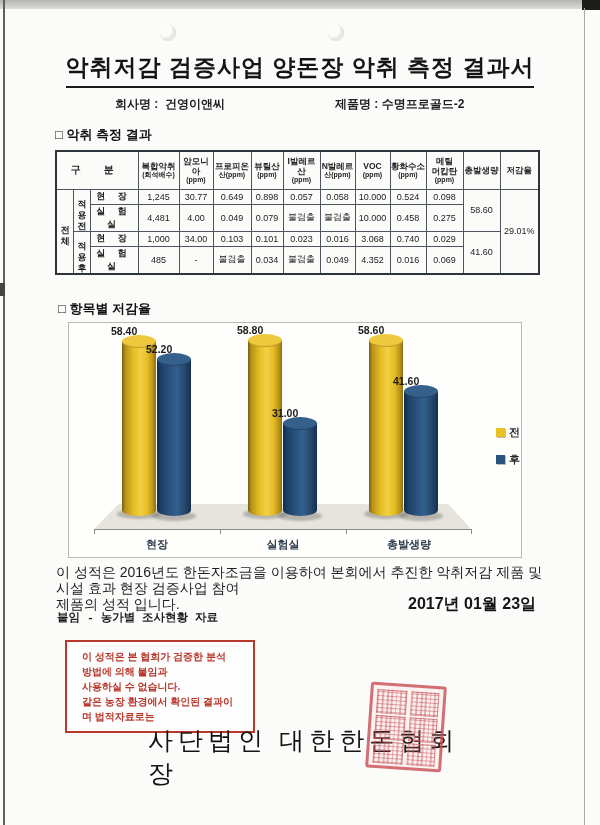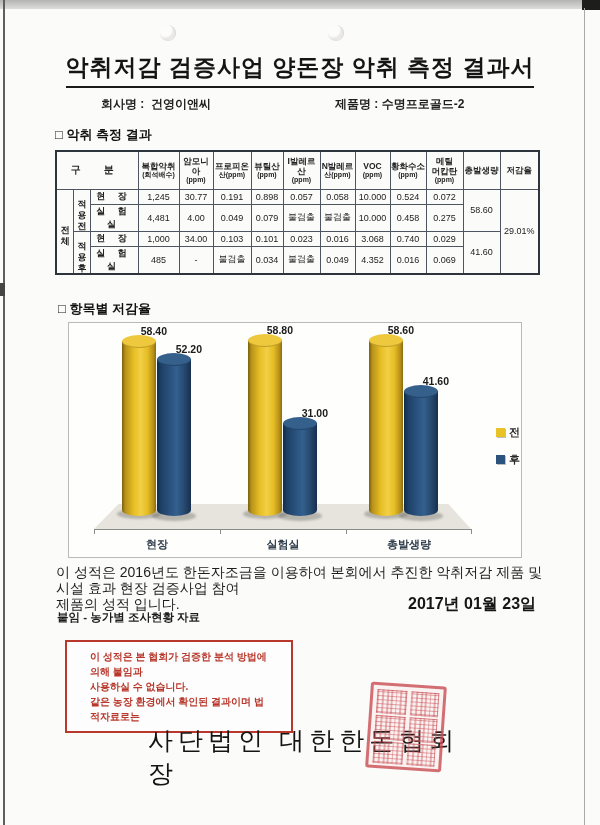--- a/index.html
+++ b/index.html
@@ -15,21 +15,21 @@
   .scan-mark-left{ position:absolute; left:0; top:283px; width:5px; height:13px; background:#454543; }
   .punch-hole{ position:absolute; width:16px; height:16px; border-radius:50%;
     background:radial-gradient(circle at 35% 35%, #fcfcfb 42%, #e6e4e0 66%, #f6f5f3 80%);
     border-right:1px solid #d9d7d3; border-bottom:1px solid #e2e0dc; }
 
   
   .doc-title-wrap{ position:absolute; left:0; top:52px; width:600px; text-align:center; }
   .doc-title{ display:inline-block; font-size:23px; font-weight:bold; letter-spacing:1px; color:#151515;
     border-bottom:2.5px solid #1a1a1a; padding-bottom:3px; }
   .meta-row{ position:absolute; top:96px; left:0; width:600px; font-size:12px; font-weight:bold; color:#1e1e1e; }
-  .meta-company{ position:absolute; left:101px; }
+  .meta-company{ position:absolute; left:115px; }
   .meta-product{ position:absolute; left:335px; }
   .section-head{ position:absolute; font-size:13px; font-weight:bold; color:#111; }
 
   
   .mtable{ position:absolute; left:55px; top:150px; border-collapse:collapse; table-layout:fixed; width:483px;
     font-size:9px; color:#222; }
   .mtable th,.mtable td{ border:1px solid #4d5560; text-align:center; vertical-align:middle; padding:0; }
   .mtable{ border:2px solid #2e343c; }
   .mtable .hrow{ height:38px; }
   .mtable .drow{ height:15px; }
@@ -52,31 +52,31 @@
   .x-tick{ position:absolute; top:206px; width:1px; height:5px; background:#8a8a88; }
   .cat-label{ position:absolute; top:214px; width:126px; text-align:center; font-size:11px; font-weight:bold; color:#33404e; }
   .cyl{ position:absolute; width:34px; }
   .cyl .body{ position:absolute; left:0; right:0; top:0; bottom:0; border-radius:0 0 17px 17px / 0 0 6px 6px; }
   .cyl .cap{ position:absolute; top:-6px; left:0; width:34px; height:13px; border-radius:50%; }
   .cyl.yellow .body{ background:linear-gradient(90deg,#7a600e 0%,#b8921a 10%,#e7bf25 35%,#f2cf45 55%,#e5bd24 75%,#b78f18 92%,#8a6c10 100%); }
   .cyl.yellow .cap{ background:#eec93d; box-shadow:inset 0 -1px 0 rgba(120,90,10,.4); }
   .cyl.blue .body{ background:linear-gradient(90deg,#122c49 0%,#1d4066 12%,#2a527e 38%,#33608e 58%,#27496f 80%,#16304e 100%); }
   .cyl.blue .cap{ background:#35608c; box-shadow:inset 0 -1px 0 rgba(10,30,55,.4); }
   .bar-shadow{ position:absolute; width:44px; height:10px; border-radius:50%; background:rgba(90,88,80,.35); filter:blur(1px); }
-  .bar-label{ position:absolute; width:56px; text-align:right; font-size:10.5px; font-weight:bold; color:#1b1b1b; }
+  .bar-label{ position:absolute; width:56px; text-align:left; font-size:10.5px; font-weight:bold; color:#1b1b1b; }
   .legend{ position:absolute; left:427px; top:102px; }
   .legend-item{ display:flex; align-items:center; margin-bottom:12px; }
   .legend-swatch{ width:9px; height:9px; margin-right:4px; box-shadow:1px 1px 0 rgba(0,0,0,.25); }
   .legend-label{ font-size:11px; font-weight:bold; color:#2b2b2b; }
 
   .statement{ position:absolute; left:56px; top:564px; width:500px; font-size:14px; font-weight:normal; line-height:16px; color:#1d1d1d; }
-  .attachment{ position:absolute; left:57px; top:610px; font-size:11.5px; font-weight:bold; color:#1d1d1d; }
+  .attachment{ position:absolute; left:57px; top:610px; font-size:11.5px; font-weight:bold; color:#1d1d1d;font-family:Liberation Mono, monospace; }
   .doc-date{ position:absolute; left:408px; top:594px; font-size:16px; font-weight:bold; color:#161616; }
 
-  .disclaimer{ position:absolute; left:65px; top:640px; width:228px; border:2px solid #b8382c; padding:7px 23px;
+  .disclaimer{ position:absolute; left:65px; top:640px; width:190px; border:2px solid #b8382c; padding:7px 15px;
     font-size:10px; font-weight:bold; line-height:15px; color:#b8382c; background:rgba(255,255,255,.5); }
 
   .signature{ position:absolute; left:148px; top:724px; width:330px; font-family:"Liberation Serif","DejaVu Serif",serif;
     font-size:25px; font-weight:500; letter-spacing:5px; color:#141414; z-index:4; }
 
   .stamp{ position:absolute; left:368px; top:684px; width:76px; height:86px; transform:rotate(4deg);
     border:3px solid rgba(201,77,84,.8); border-radius:3px; background:rgba(230,120,125,.06); z-index:5; }
   .stamp-cell{ position:absolute; border:1px solid rgba(201,77,84,.45);
     background:
       repeating-linear-gradient(0deg, rgba(201,77,84,.5) 0 1.5px, transparent 1.5px 4px),
@@ -172,27 +172,27 @@
       <th>
             <div class="h1">저감율</div>
           </th>
     </tr>
     <tr class="drow">
       <td rowspan="4" class="vlabel"><span>전체</span></td>
       <td rowspan="2" class="vlabel"><span>적용전</span></td>
       <td class="spread">현 장</td>
       <td class="num">1,245</td>
       <td class="num">30.77</td>
-      <td class="num">0.191</td>
+      <td class="num">0.649</td>
       <td class="num">0.898</td>
       <td class="num">0.057</td>
       <td class="num">0.058</td>
       <td class="num">10.000</td>
       <td class="num">0.524</td>
-      <td class="num">0.072</td>
+      <td class="num">0.098</td>
       <td rowspan="2" class="num">58.60</td>
       <td rowspan="4" class="num">29.01%</td>
     </tr>
     <tr class="drow">
       <td class="spread">실 험 실</td>
       <td class="num">4,481</td>
       <td class="num">4.00</td>
       <td class="num">0.049</td>
       <td class="num">0.079</td>
       <td class="num">불검출</td>

